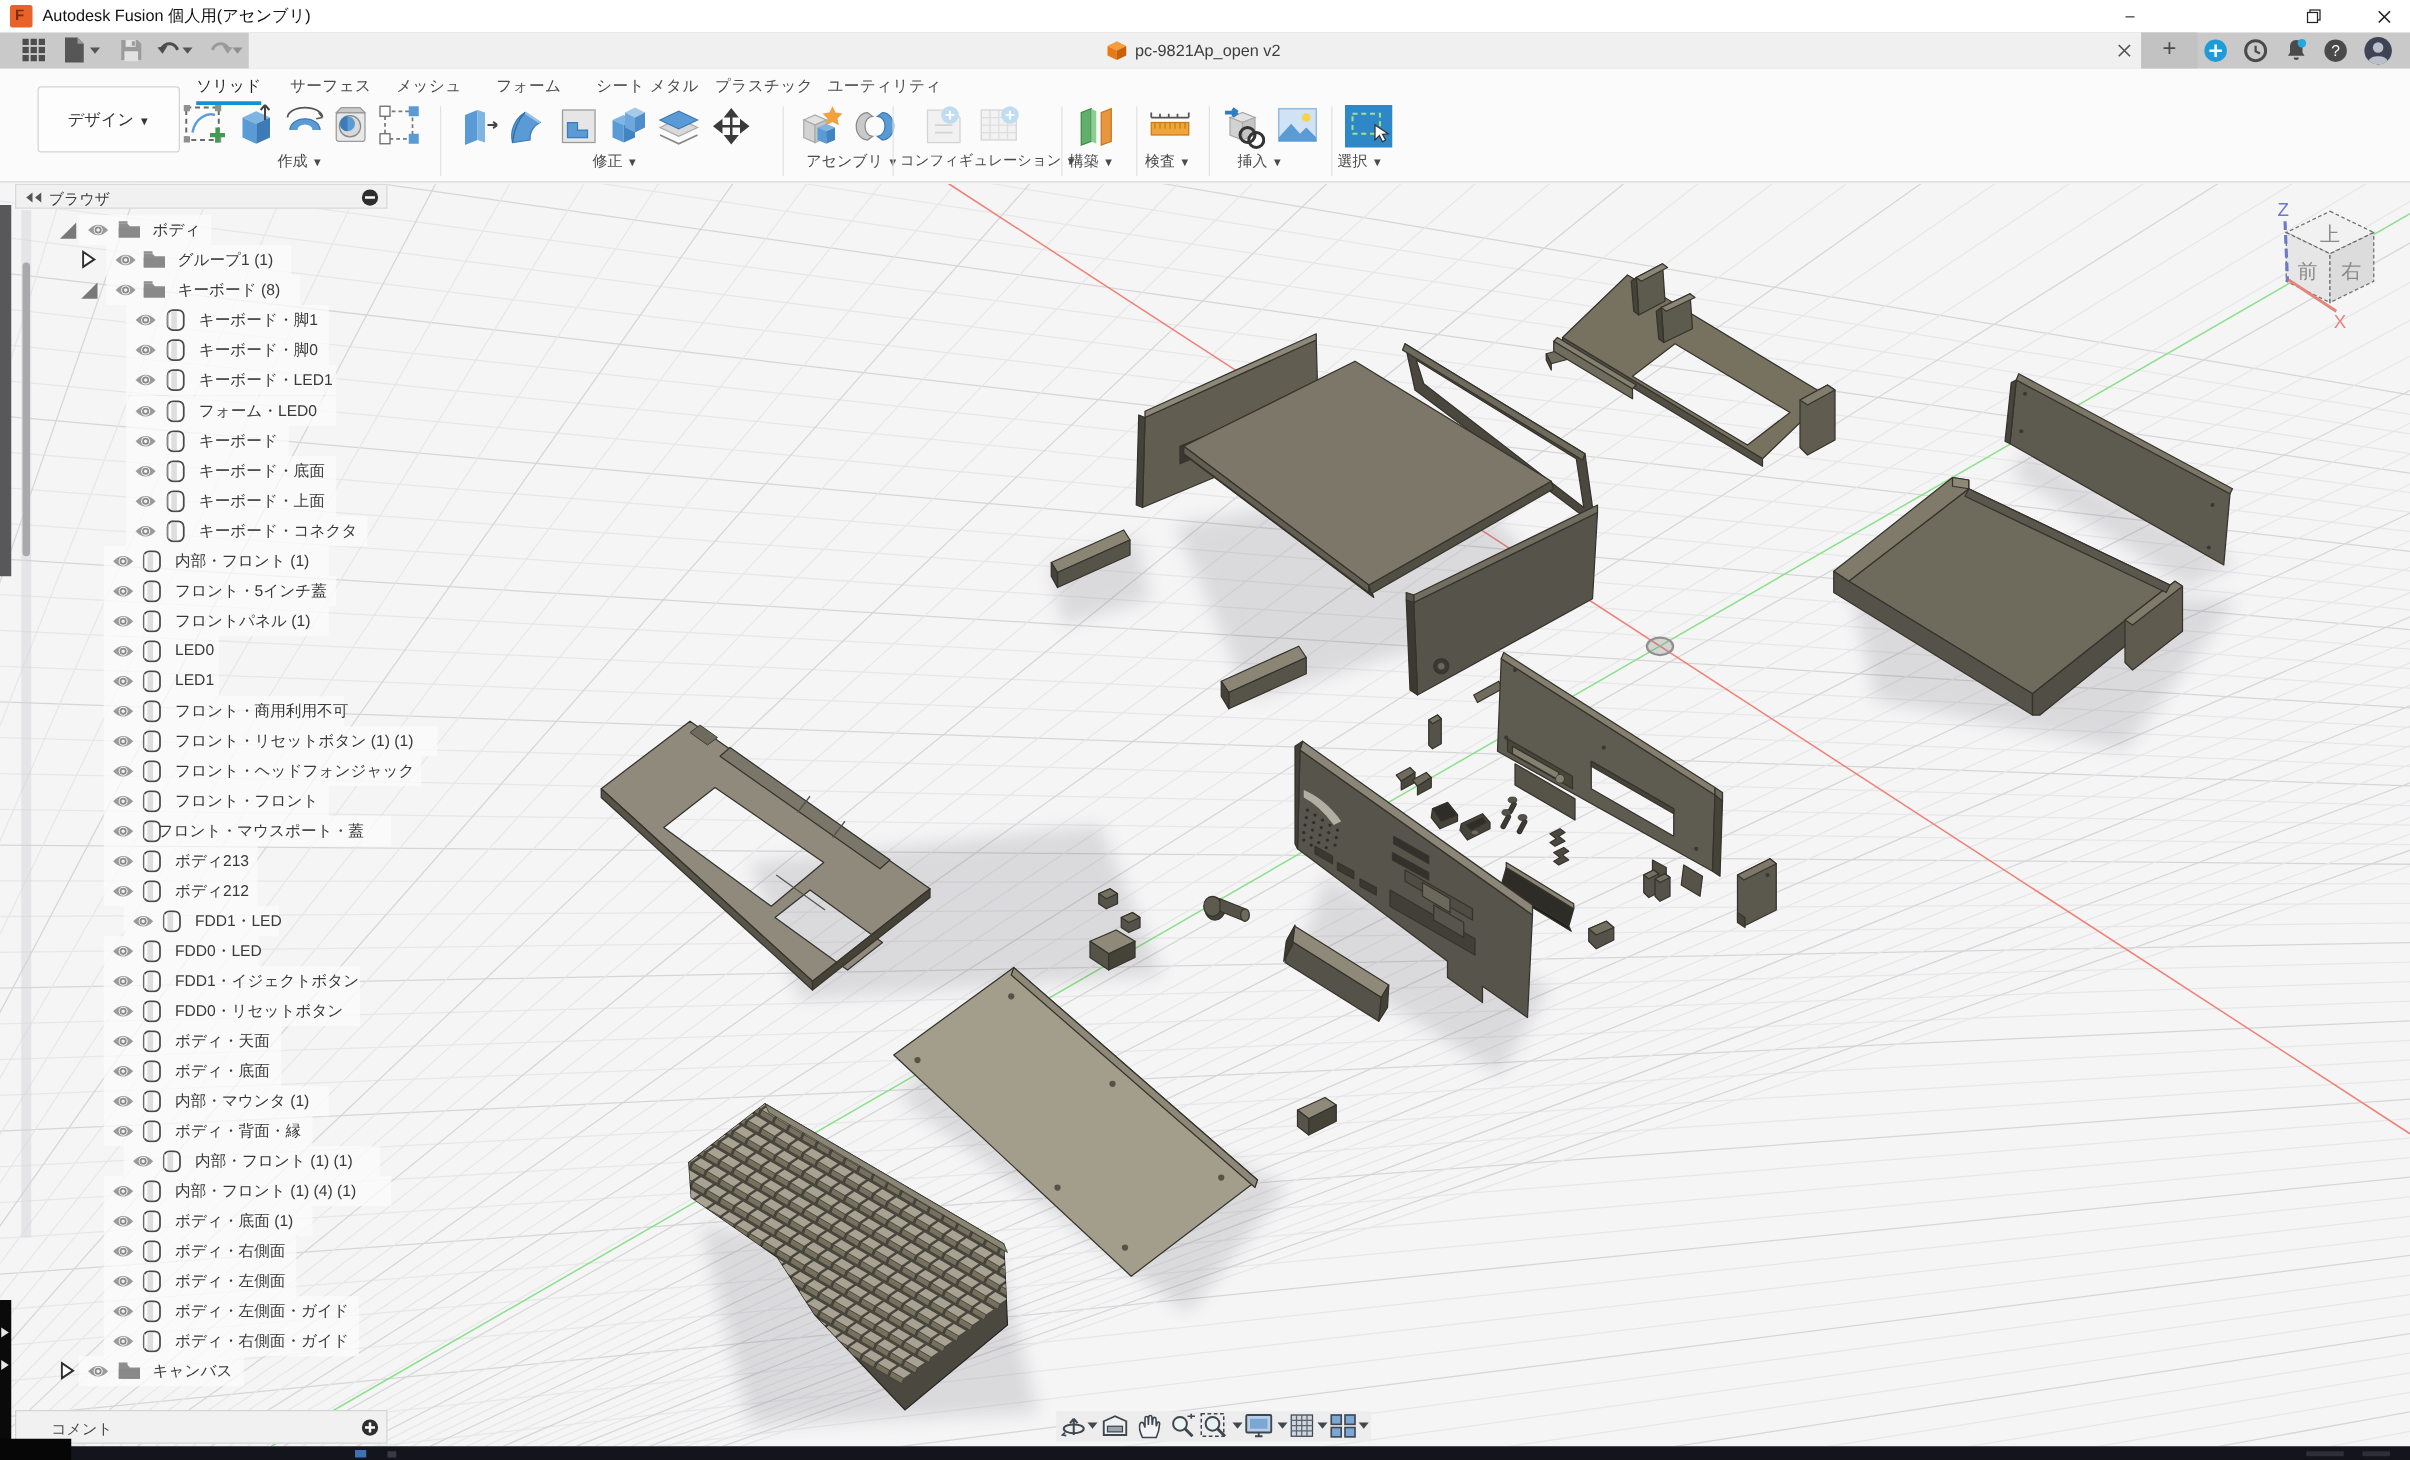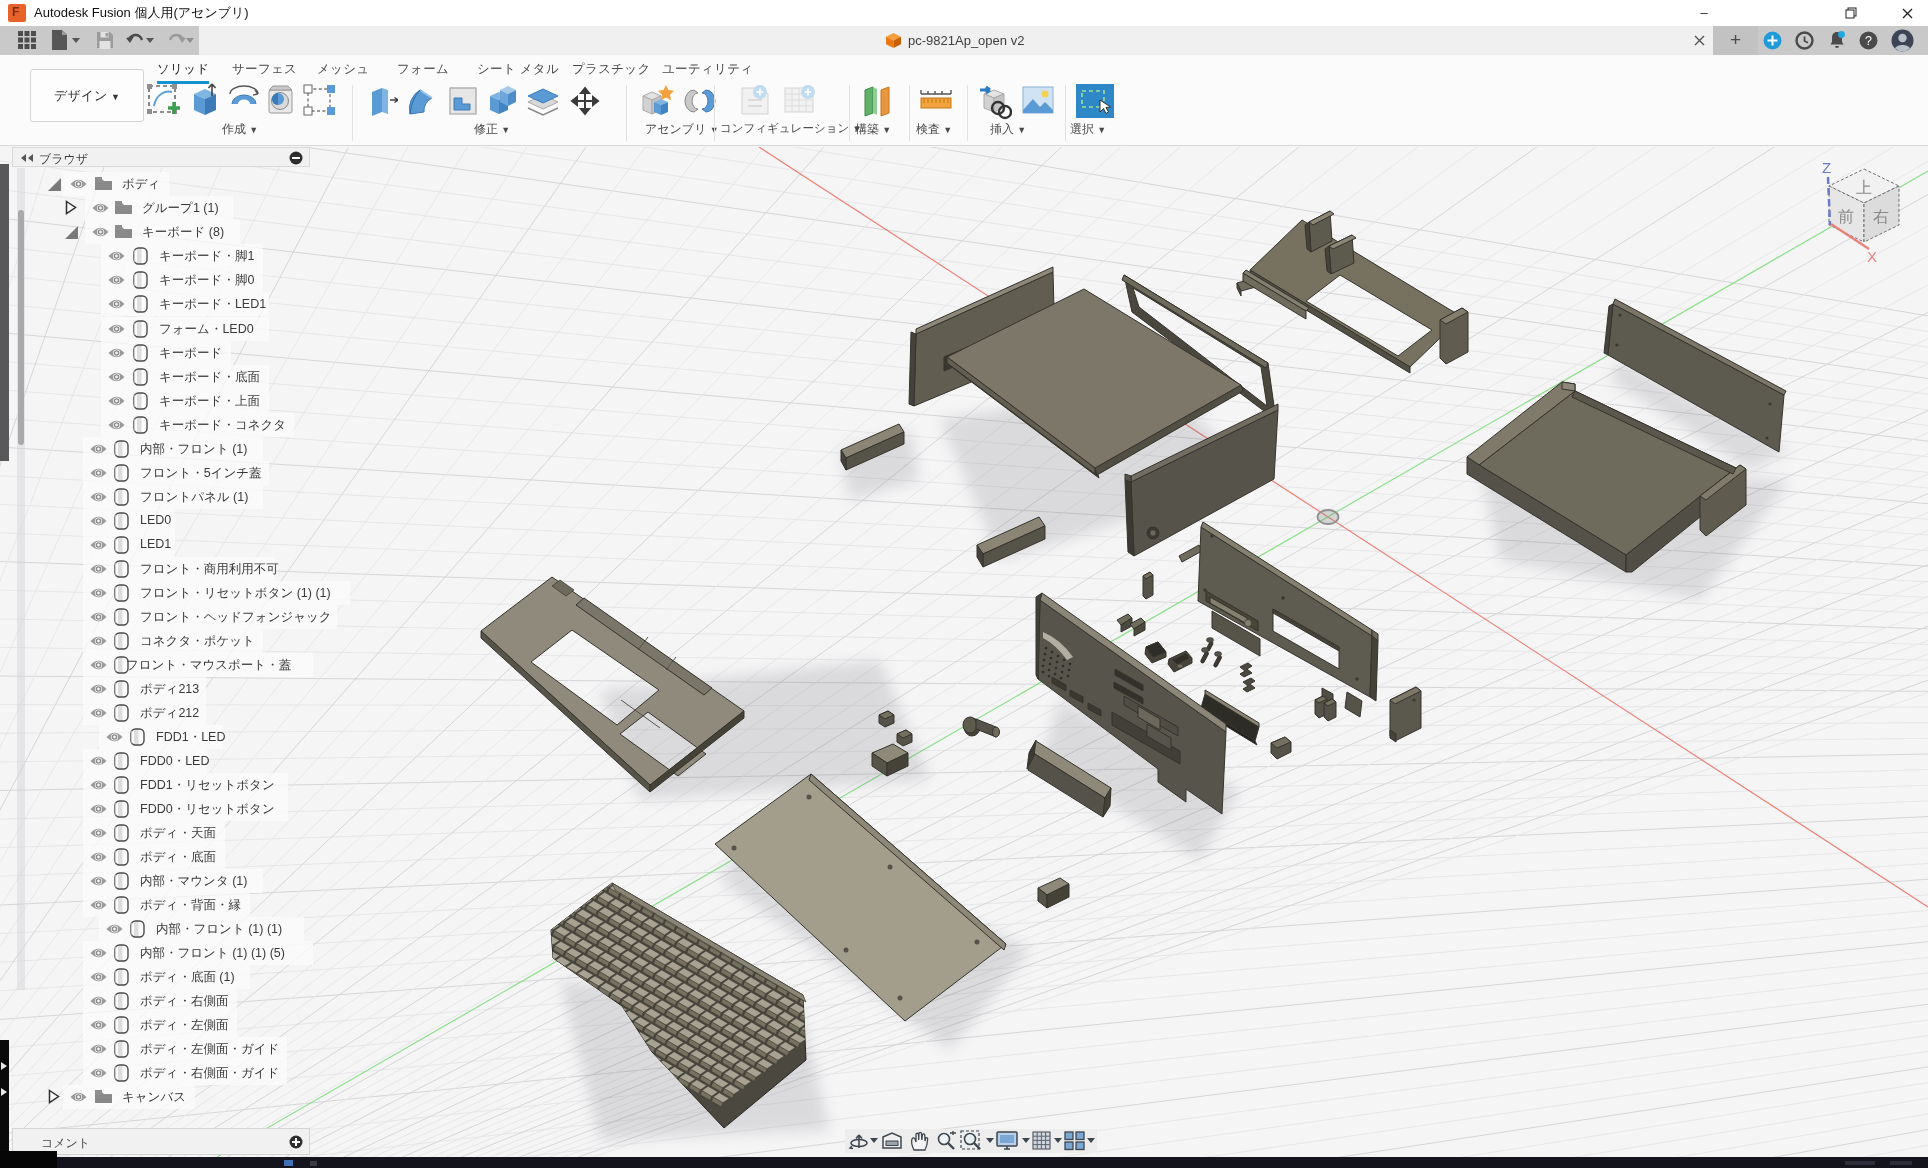--- a/index.html
+++ b/index.html
@@ -1395,21 +1395,21 @@
       <svg class="eye" style="left:90px;top:6px" viewBox="0 0 17 10">
         <path d="M0.5 5 Q8.5 -3.5 16.5 5 Q8.5 13.5 0.5 5 Z" fill="#9a9a9a"></path>
         <circle cx="8.5" cy="5" r="3.6" fill="#f4f4f4"></circle>
         <circle cx="8.5" cy="5" r="2.1" fill="none" stroke="#8a8a8a" stroke-width="1.4"></circle>
       </svg>
       <svg style="position:absolute;left:114px;top:2px;width:15px;height:18px" viewBox="0 0 15 18">
         <rect x="1" y="1" width="13" height="16" rx="4.5" fill="#fdfdfd" stroke="#4a4a4a" stroke-width="1.4"></rect>
         <path d="M2 2.6 a4 4 0 0 0 -1 2.9 v7 a4 4 0 0 0 1 2.9 z" fill="#c9c9c9"></path>
         <rect x="4" y="2" width="4.5" height="14" fill="#dedede"></rect>
       </svg>
-      <span class="titem" style="left:140px">コネクタ・ポケット</span>
+      <span class="titem" style="left:140px">フロント・フロント</span>
     </div>
 <div class="trow" style="left:0;top:507px;width:400px">
       <div class="bg" style="left:83px;width:230px"></div>
       <svg class="eye" style="left:90px;top:6px" viewBox="0 0 17 10">
         <path d="M0.5 5 Q8.5 -3.5 16.5 5 Q8.5 13.5 0.5 5 Z" fill="#9a9a9a"></path>
         <circle cx="8.5" cy="5" r="3.6" fill="#f4f4f4"></circle>
         <circle cx="8.5" cy="5" r="2.1" fill="none" stroke="#8a8a8a" stroke-width="1.4"></circle>
       </svg>
       <svg style="position:absolute;left:114px;top:2px;width:15px;height:18px" viewBox="0 0 15 18">
         <rect x="1" y="1" width="13" height="16" rx="4.5" fill="#fdfdfd" stroke="#4a4a4a" stroke-width="1.4"></rect>
@@ -1479,21 +1479,21 @@
       <svg class="eye" style="left:90px;top:6px" viewBox="0 0 17 10">
         <path d="M0.5 5 Q8.5 -3.5 16.5 5 Q8.5 13.5 0.5 5 Z" fill="#9a9a9a"></path>
         <circle cx="8.5" cy="5" r="3.6" fill="#f4f4f4"></circle>
         <circle cx="8.5" cy="5" r="2.1" fill="none" stroke="#8a8a8a" stroke-width="1.4"></circle>
       </svg>
       <svg style="position:absolute;left:114px;top:2px;width:15px;height:18px" viewBox="0 0 15 18">
         <rect x="1" y="1" width="13" height="16" rx="4.5" fill="#fdfdfd" stroke="#4a4a4a" stroke-width="1.4"></rect>
         <path d="M2 2.6 a4 4 0 0 0 -1 2.9 v7 a4 4 0 0 0 1 2.9 z" fill="#c9c9c9"></path>
         <rect x="4" y="2" width="4.5" height="14" fill="#dedede"></rect>
       </svg>
-      <span class="titem" style="left:140px">FDD1・リセットボタン</span>
+      <span class="titem" style="left:140px">FDD1・イジェクトボタン</span>
     </div>
 <div class="trow" style="left:0;top:651px;width:400px">
       <div class="bg" style="left:83px;width:205px"></div>
       <svg class="eye" style="left:90px;top:6px" viewBox="0 0 17 10">
         <path d="M0.5 5 Q8.5 -3.5 16.5 5 Q8.5 13.5 0.5 5 Z" fill="#9a9a9a"></path>
         <circle cx="8.5" cy="5" r="3.6" fill="#f4f4f4"></circle>
         <circle cx="8.5" cy="5" r="2.1" fill="none" stroke="#8a8a8a" stroke-width="1.4"></circle>
       </svg>
       <svg style="position:absolute;left:114px;top:2px;width:15px;height:18px" viewBox="0 0 15 18">
         <rect x="1" y="1" width="13" height="16" rx="4.5" fill="#fdfdfd" stroke="#4a4a4a" stroke-width="1.4"></rect>
@@ -1577,21 +1577,21 @@
       <svg class="eye" style="left:90px;top:6px" viewBox="0 0 17 10">
         <path d="M0.5 5 Q8.5 -3.5 16.5 5 Q8.5 13.5 0.5 5 Z" fill="#9a9a9a"></path>
         <circle cx="8.5" cy="5" r="3.6" fill="#f4f4f4"></circle>
         <circle cx="8.5" cy="5" r="2.1" fill="none" stroke="#8a8a8a" stroke-width="1.4"></circle>
       </svg>
       <svg style="position:absolute;left:114px;top:2px;width:15px;height:18px" viewBox="0 0 15 18">
         <rect x="1" y="1" width="13" height="16" rx="4.5" fill="#fdfdfd" stroke="#4a4a4a" stroke-width="1.4"></rect>
         <path d="M2 2.6 a4 4 0 0 0 -1 2.9 v7 a4 4 0 0 0 1 2.9 z" fill="#c9c9c9"></path>
         <rect x="4" y="2" width="4.5" height="14" fill="#dedede"></rect>
       </svg>
-      <span class="titem" style="left:140px">内部・フロント (1) (1) (5)</span>
+      <span class="titem" style="left:140px">内部・フロント (1) (4) (1)</span>
     </div>
 <div class="trow" style="left:0;top:819px;width:400px">
       <div class="bg" style="left:83px;width:167px"></div>
       <svg class="eye" style="left:90px;top:6px" viewBox="0 0 17 10">
         <path d="M0.5 5 Q8.5 -3.5 16.5 5 Q8.5 13.5 0.5 5 Z" fill="#9a9a9a"></path>
         <circle cx="8.5" cy="5" r="3.6" fill="#f4f4f4"></circle>
         <circle cx="8.5" cy="5" r="2.1" fill="none" stroke="#8a8a8a" stroke-width="1.4"></circle>
       </svg>
       <svg style="position:absolute;left:114px;top:2px;width:15px;height:18px" viewBox="0 0 15 18">
         <rect x="1" y="1" width="13" height="16" rx="4.5" fill="#fdfdfd" stroke="#4a4a4a" stroke-width="1.4"></rect>

